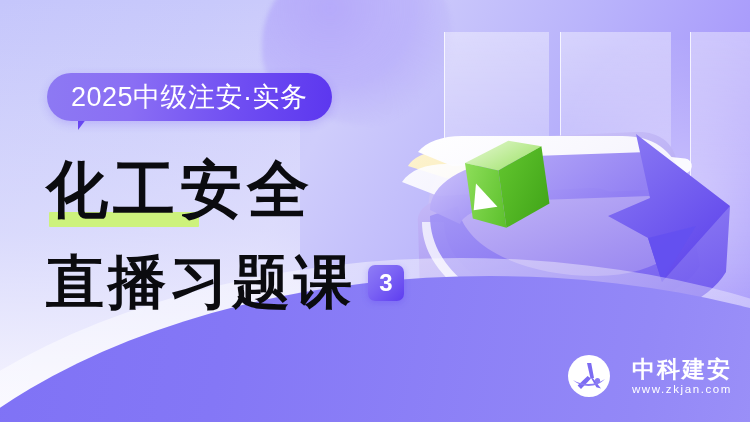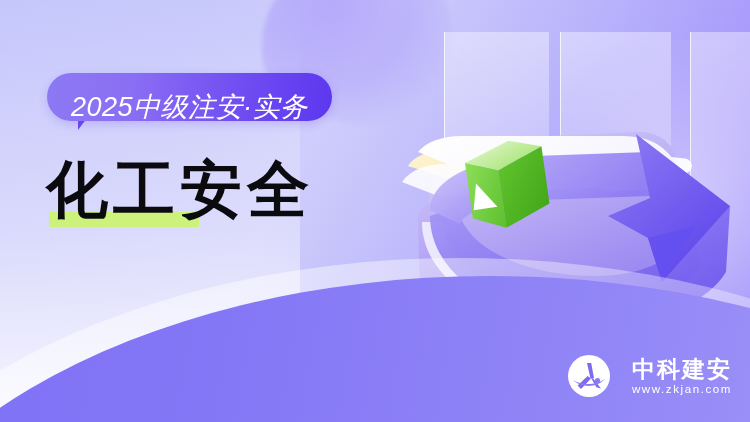--- a/index.html
+++ b/index.html
@@ -77,25 +77,24 @@
   .illustration svg { display: block; }
 
   
   .content { position: absolute; left: 0; top: 0; width: 470px; height: 422px; }
 
   .badge-pill {
     position: absolute;
     left: 47px; top: 73px;
     height: 48px;
     padding: 0 24px 0 24px;
-    display: flex; align-items: flex-end;
+    display: flex; align-items: center;
     border-radius: 26px;
     background: linear-gradient(95deg, #8d79f3 0%, #8a6ef4 30%, #6f4df2 68%, #5c37ef 100%);
     box-shadow: 0 3px 10px rgba(92,55,239,0.20);
-    font-style: italic;
   }
   .badge-pill span {
     color: #ffffff;
     font-size: 27px;
     letter-spacing: 0.5px;
     line-height: 1;
     white-space: nowrap;
   }
   .badge-tail {
     position: absolute;
@@ -294,20 +293,24 @@
     <div class="badge-tail"></div>
     <div class="badge-pill">
       <span>2025中级注安·实务</span>
     </div>
 
     <div class="headline-1">
       <div class="hl-highlight"></div>
       <div class="hl-text">化工安全</div>
     </div>
 
+    <div class="headline-2">
+      <div class="hl2-text">直播习题课</div>
+      <div class="num-badge">3</div>
+    </div>
   </div>
 
   <div class="brand">
     <svg class="brand-mark" viewBox="0 0 44 44" xmlns="http://www.w3.org/2000/svg">
       <circle cx="22" cy="22" r="21" fill="#ffffff"></circle>
       <path d="M20 9 L24.2 9 L27 24 L23.4 24 Z" fill="#7c6bf2"></path>
       <path d="M20.6 22 L24 24.6 L14 35 L10.6 31.6 Z" fill="#7c6bf2"></path>
       <path d="M23.2 22.6 L26.4 24.8 L34 34.4 L29.4 33.2 Z" fill="#7c6bf2"></path>
       <path d="M6 26 C14 31 28 32 38 25 C30 34 14 34 6 26 Z" fill="#8b7cf4"></path>
       <circle cx="30.5" cy="26.5" r="2.6" fill="#8b7cf4"></circle>

